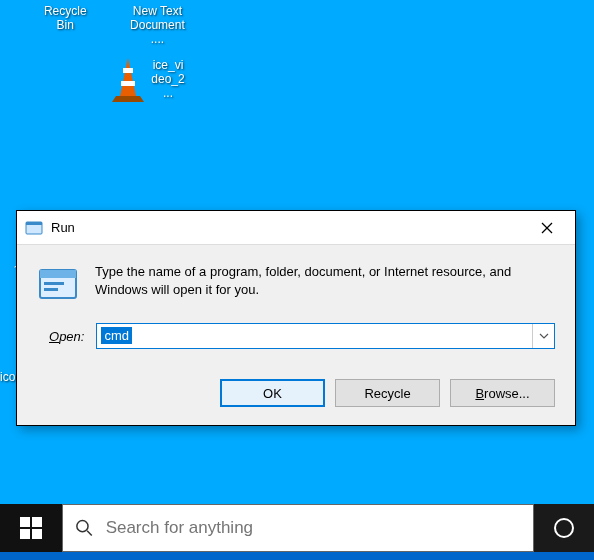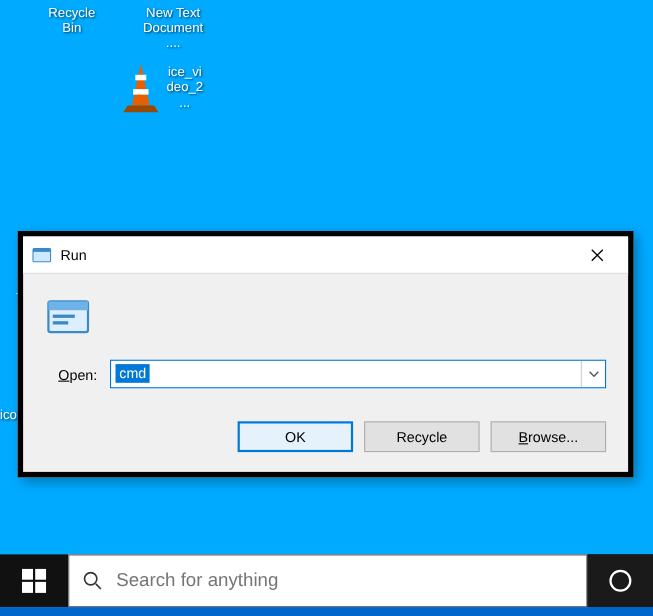--- a/index.html
+++ b/index.html
@@ -6,30 +6,30 @@
   body { width: 594px; height: 560px; overflow: hidden; position: relative; background: #00aaff; }
   .desktop { position: absolute; inset: 0; background: #00aaff; }
   .desktop-icons { position: absolute; top: 0; left: 8px; display: flex; gap: 18px; }
   .dcol { display: flex; flex-direction: column; gap: 4px; width: 80px; align-items: center; }
   .dicon { width: 80px; display: flex; align-items: flex-start; cursor: pointer; padding-top: 2px; }
   .dicon .ig { width: 48px; height: 48px; display: flex; align-items: center; justify-content: center; }
   .dicon .lbl { color: #fff; font-size: 12px; text-align: center; text-shadow: 1px 1px 2px rgba(0,0,0,0.7); line-height: 14px; margin-top: 2px; word-break: break-word; }
   .partial-icon { position: absolute; left: 14px; top: 260px; color: #fff; font-size: 12px; text-shadow: 1px 1px 2px rgba(0,0,0,0.7); }
   .partial-icon2 { position: absolute; left: 0px; top: 370px; color: #fff; font-size: 12px; text-shadow: 1px 1px 2px rgba(0,0,0,0.7); }
 
-  .run-dialog { position: absolute; left: 16px; top: 210px; width: 560px; background: #f0f0f0; border: 5px solid #000000; box-shadow: 4px 4px 10px rgba(0,0,0,0.3); }
+  .run-dialog { position: absolute; left: 16px; top: 210px; width: 560px; background: #f0f0f0; border: 1px solid #000000; box-shadow: 4px 4px 10px rgba(0,0,0,0.3); }
   .titlebar { height: 34px; background: #fff; display: flex; align-items: center; padding: 0 8px; border-bottom: 1px solid #ddd; }
   .titlebar .tb-icon { width: 18px; height: 18px; margin-right: 8px; }
   .titlebar .tb-title { font-size: 13px; color: #000; flex: 1; }
   .titlebar .tb-close { width: 40px; height: 28px; display: flex; align-items: center; justify-content: center; cursor: pointer; }
   .run-body { padding: 18px 20px 8px 20px; display: flex; gap: 16px; }
   .run-body .big-icon { width: 42px; height: 42px; flex-shrink: 0; }
   .run-body .desc { font-size: 13px; color: #000; line-height: 18px; }
   .open-row { display: flex; align-items: center; padding: 10px 20px 20px 32px; gap: 12px; }
-  .open-label { font-size: 13px; color: #000; }
+  .open-label { font-size: 13px; color: #000; font-style: italic; }
   .open-label .ul { text-decoration: underline; }
   .combo { flex: 1; position: relative; height: 26px; border: 1px solid #0078d7; background: #fff; display: flex; align-items: center; justify-content: flex-end; }
   .combo input { border: none; outline: none; font-size: 13px; padding: 2px 6px; width: calc(100% - 24px); }
   .combo .sel { position: absolute; left: 4px; top: 3px; background: #0078d7; color: #fff; font-size: 13px; padding: 1px 3px; }
   .combo .dd { width: 22px; height: 100%; display: flex; align-items: center; justify-content: center; border-left: 1px solid #ccc; cursor: pointer; color: #555; font-size: 10px; }
   .btn-row { display: flex; justify-content: flex-end; gap: 10px; padding: 10px 20px 18px 20px; }
   .btn { width: 105px; height: 28px; font-size: 13px; background: #e1e1e1; border: 1px solid #adadad; cursor: pointer; display: flex; align-items: center; justify-content: center; }
   .btn.default { border: 2px solid #0078d7; background: #e5f1fb; }
   .btn .ul { text-decoration: underline; }
 
@@ -92,20 +92,21 @@
   </div>
   <div class="run-body">
     <div class="big-icon">
       <svg width="42" height="42" viewBox="0 0 42 42">
         <rect x="3" y="7" width="36" height="28" rx="2" fill="#dceeff" stroke="#3a8ac9" stroke-width="2"></rect>
         <rect x="3" y="7" width="36" height="8" fill="#6db3e8"></rect>
         <rect x="7" y="19" width="20" height="3" fill="#3a8ac9"></rect>
         <rect x="7" y="25" width="14" height="3" fill="#3a8ac9"></rect>
       </svg>
     </div>
+    <div class="desc">Type the name of a program, folder, document, or Internet resource, and Windows will open it for you.</div>
   </div>
   <div class="open-row">
     <div class="open-label"><span class="ul">O</span><span>pen:</span></div>
     <div class="combo">
       <input type="text" style="color: transparent;" value="cmd">
       <span class="sel">cmd</span>
       <div class="dd">
         <svg width="10" height="6" viewBox="0 0 10 6">
             <polyline points="1,1 5,5 9,1" fill="none" stroke="#555" stroke-width="1.2"></polyline>
           </svg>

